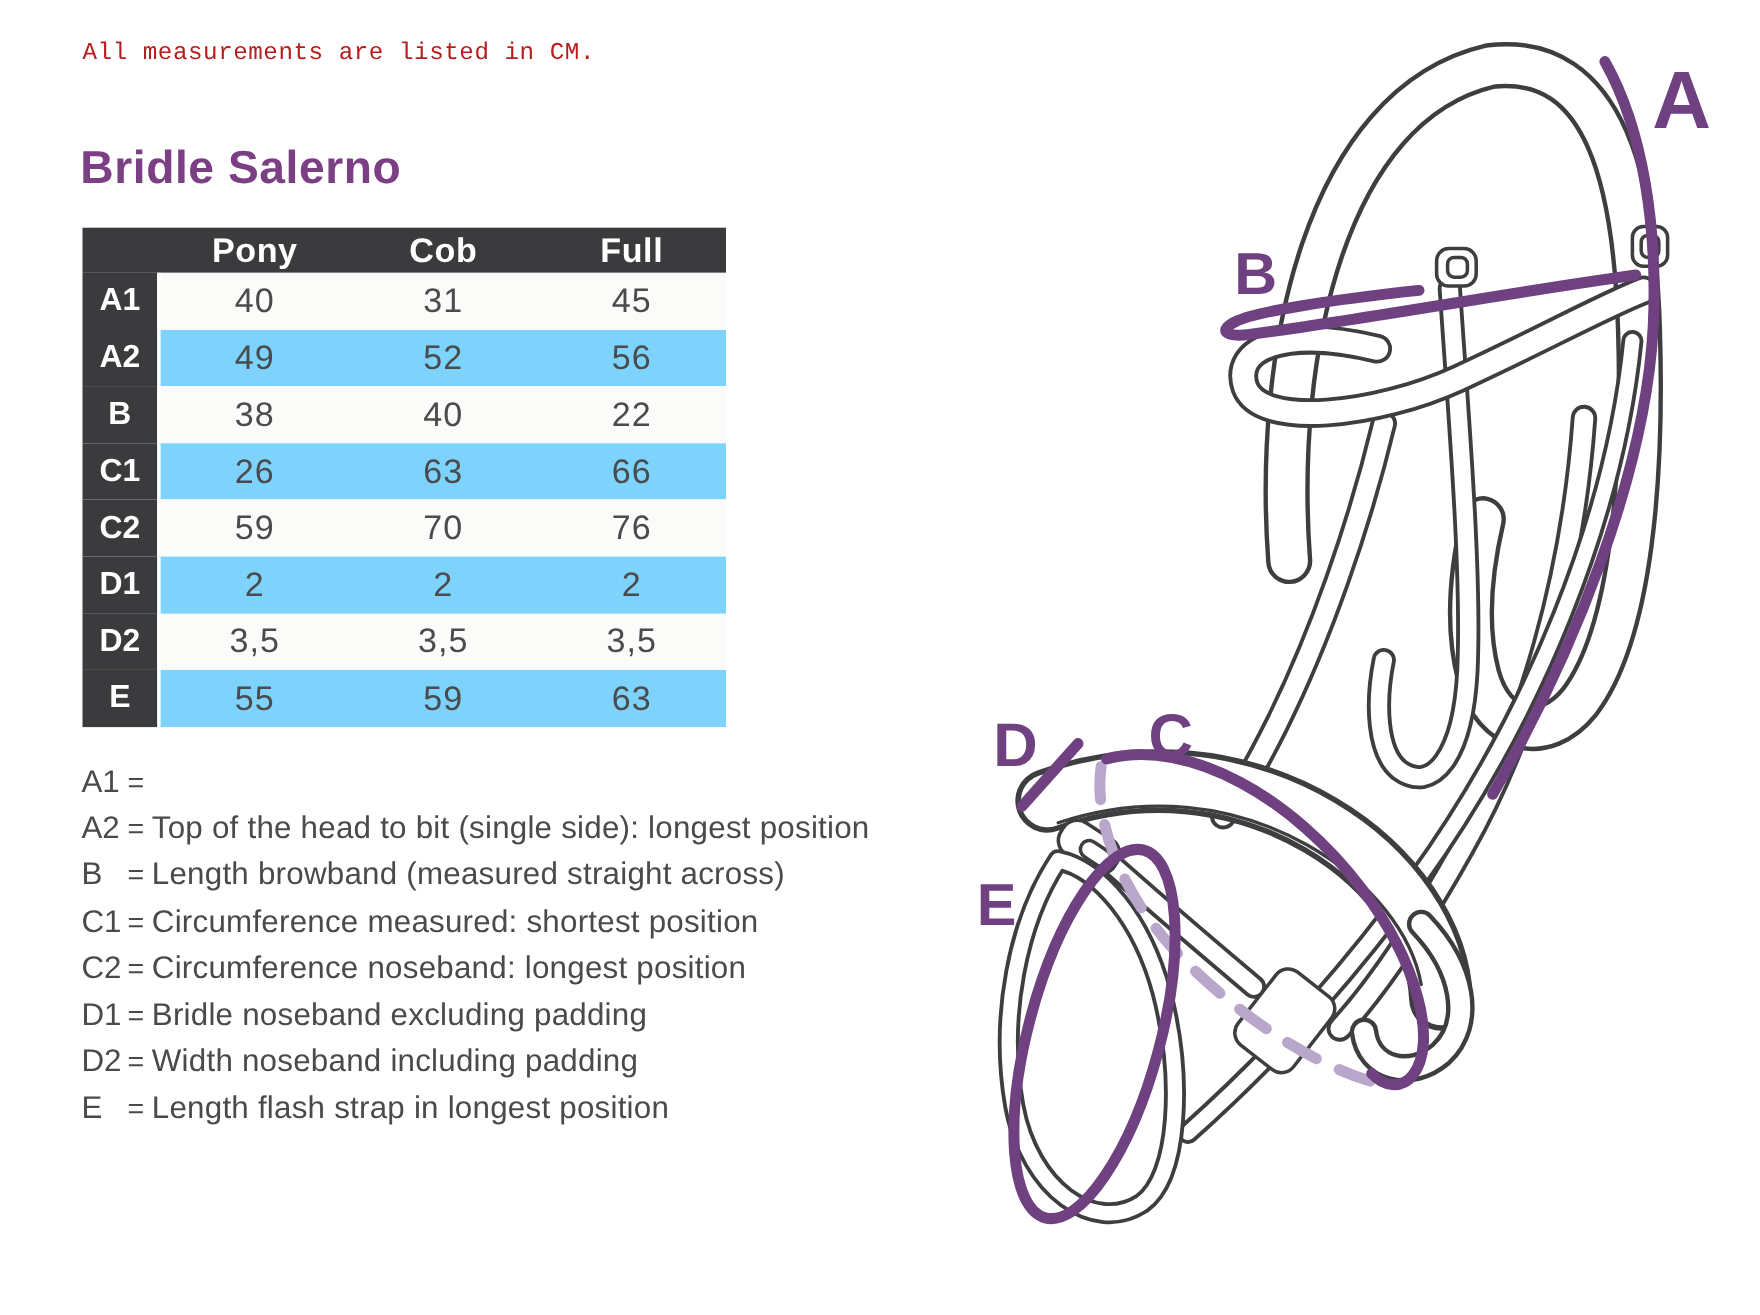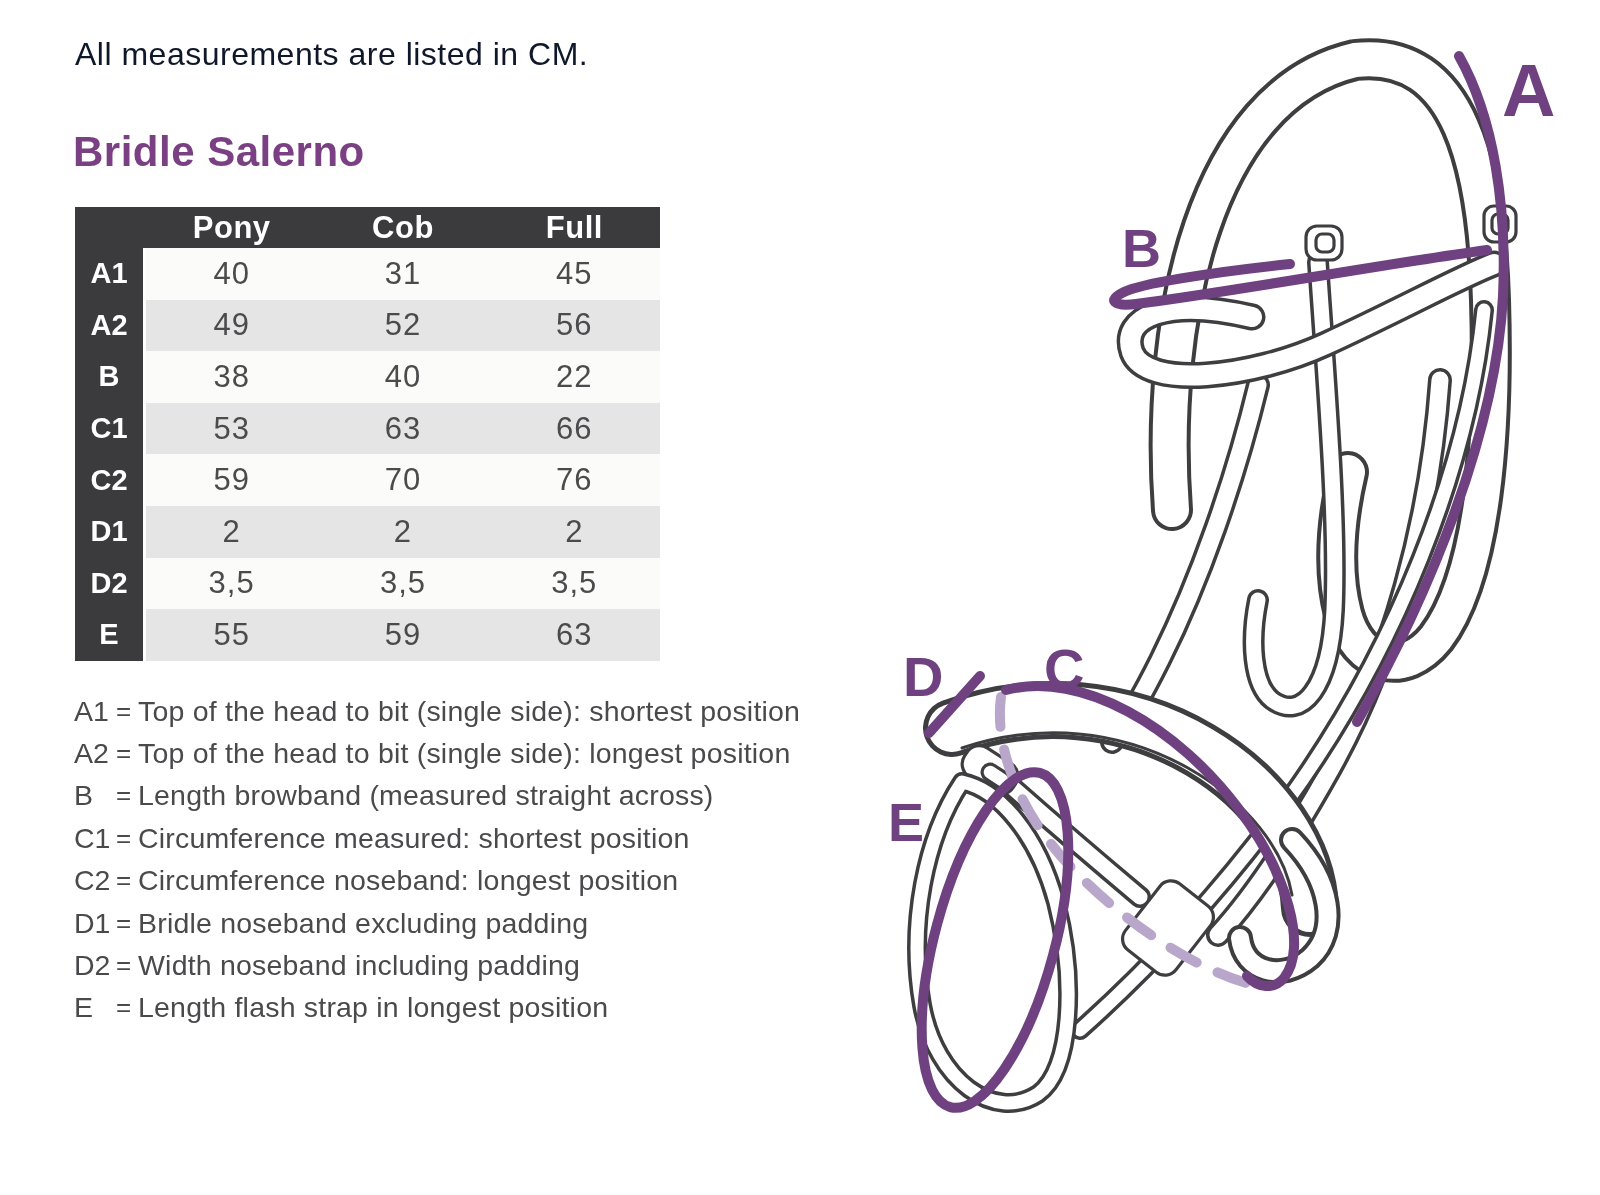--- a/index.html
+++ b/index.html
@@ -2,33 +2,33 @@
 <html><head>
 <meta charset="utf-8">
 <style>
   html,body{margin:0;padding:0;background:#ffffff;}
   body{
     width:1600px;height:1195px;position:relative;overflow:hidden;
     font-family:"Liberation Sans",sans-serif;color:#4a4a4c;
   }
   .abs{position:absolute;}
   
-  .note{left:75px;top:36px;font-size:32px;letter-spacing:.5px;color:#0f172a;}
+  .note{left:75px;top:36px;font-size:22px;letter-spacing:.5px;color:#b91c1c;font-family:Liberation Mono, monospace;}
   .title{left:73px;top:128px;font-size:42px;font-weight:700;color:#7b4084;letter-spacing:.5px;}
   
   .size-table{left:75px;top:207px;width:585px;}
   .thead{display:flex;height:41px;background:#3b3b3e;color:#ffffff;
          font-size:31px;font-weight:700;letter-spacing:.5px;}
   .thead .spacer{width:71px;}
   .thead .col{flex:1;display:flex;align-items:center;justify-content:center;}
   .trow{display:flex;height:51.6px;}
   .trow .rlabel{width:68px;background:#3b3b3e;color:#ffffff;font-size:29px;font-weight:700;
         display:flex;align-items:center;justify-content:center;flex:none;}
   .trow .vals{flex:1;display:flex;border-left:3px solid #ffffff;background:#fbfbf9;}
-  .trow.alt .vals{background:#e5e5e5;}
+  .trow.alt .vals{background:#7dd3fc;}
   .trow .cell{flex:1;display:flex;align-items:center;justify-content:center;
         font-size:31px;color:#4b4b4d;letter-spacing:1px;}
   
   .legend{left:74px;top:690px;width:760px;}
   .lrow{display:flex;height:42.4px;align-items:center;font-size:28.5px;color:#4a4a4c;}
   .lrow .key{width:42px;flex:none;}
   .lrow .eq{width:22px;flex:none;font-size:26px;}
   .lrow .desc{flex:1;white-space:nowrap;letter-spacing:.2px;}
   
   svg{position:absolute;left:0;top:0;}
@@ -73,21 +73,21 @@
     <div class="rlabel">B</div>
     <div class="vals">
         <div class="cell">38</div>
         <div class="cell">40</div>
         <div class="cell">22</div>
       </div>
   </div>
   <div class="trow alt">
     <div class="rlabel">C1</div>
     <div class="vals">
-        <div class="cell">53</div>
+        <div class="cell">26</div>
         <div class="cell">63</div>
         <div class="cell">66</div>
       </div>
   </div>
   <div class="trow">
     <div class="rlabel">C2</div>
     <div class="vals">
         <div class="cell">59</div>
         <div class="cell">70</div>
         <div class="cell">76</div>
@@ -116,21 +116,20 @@
         <div class="cell">59</div>
         <div class="cell">63</div>
       </div>
   </div>
 </div>
 
 <div class="abs legend">
   <div class="lrow">
       <span class="key">A1</span>
       <span class="eq">=</span>
-      <span class="desc">Top of the head to bit (single side): shortest position</span>
     </div>
   <div class="lrow">
       <span class="key">A2</span>
       <span class="eq">=</span>
       <span class="desc">Top of the head to bit (single side): longest position</span>
     </div>
   <div class="lrow">
       <span class="key">B</span>
       <span class="eq">=</span>
       <span class="desc">Length browband (measured straight across)</span>

